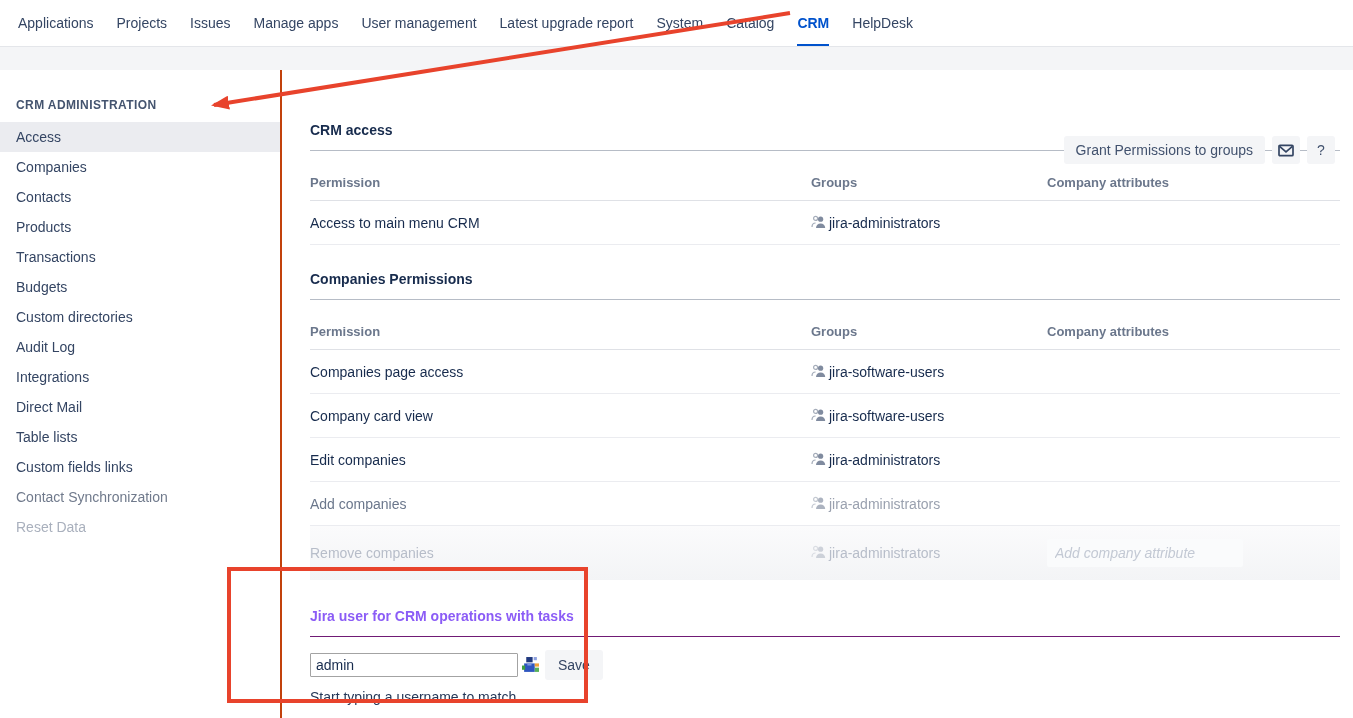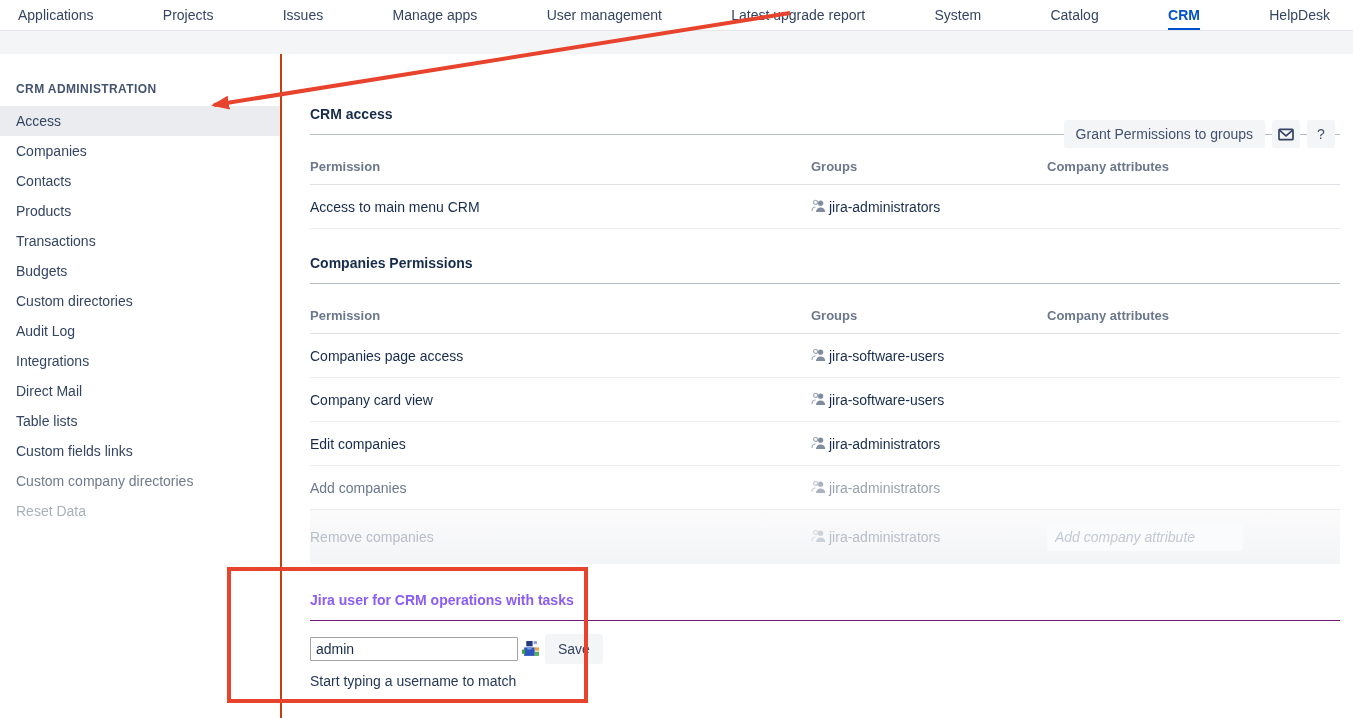--- a/index.html
+++ b/index.html
@@ -7,27 +7,26 @@
   body {
     font-family: "Liberation Sans", sans-serif;
     font-size: 14px;
     color: #172b4d;
     background: #ffffff;
     position: relative;
   }
 
   
   .topnav {
-    height: 31px;
+    height: 47px;
     display: flex;
     align-items: stretch;
     padding-left: 18px;
     border-bottom: 1px solid #e4e6ea;
     background: #fff;
-    justify-content: space-between;
   }
   .nav-item {
     display: flex;
     align-items: center;
     margin-right: 23px;
     color: #344563;
     font-size: 14px;
     border-bottom: 2px solid transparent;
     padding-top: 2px;
     cursor: pointer;
@@ -256,21 +255,21 @@
     <div class="side-item">Contacts</div>
     <div class="side-item">Products</div>
     <div class="side-item">Transactions</div>
     <div class="side-item">Budgets</div>
     <div class="side-item">Custom directories</div>
     <div class="side-item">Audit Log</div>
     <div class="side-item">Integrations</div>
     <div class="side-item">Direct Mail</div>
     <div class="side-item">Table lists</div>
     <div class="side-item">Custom fields links</div>
-    <div class="side-item disabled">Custom company directories</div>
+    <div class="side-item disabled">Contact Synchronization</div>
     <div class="side-item faded">Reset Data</div>
   </div>
 
   <div class="main">
 
     <div class="actions">
       <button class="btn">Grant Permissions to groups</button>
       <button class="btn icon-btn">
         <span style="display:inline-flex;">
           <svg width="16" height="13" viewBox="0 0 16 13" fill="none" stroke="#344563" stroke-width="1.7">

